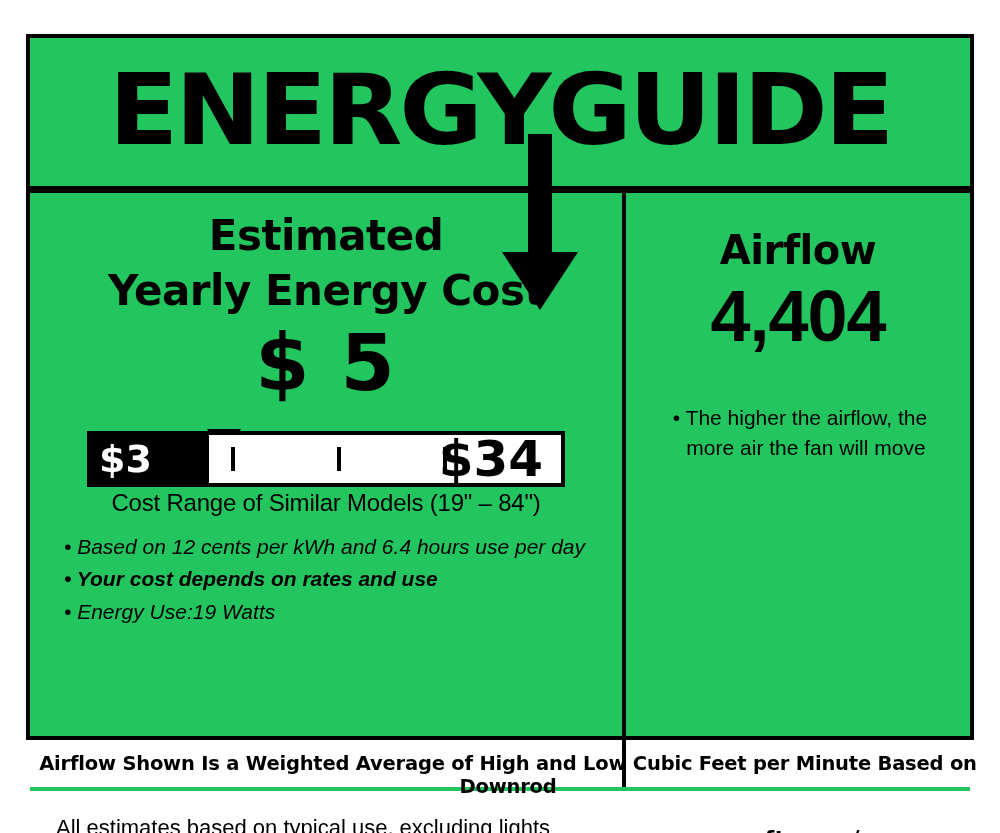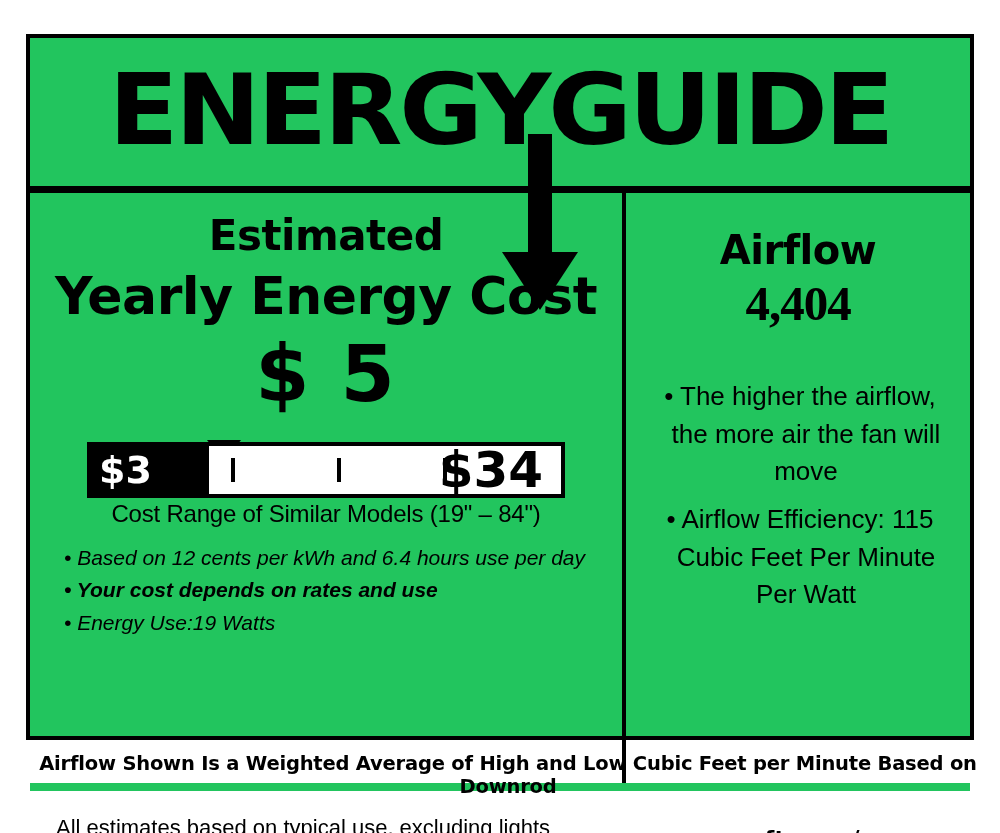--- a/index.html
+++ b/index.html
@@ -73,21 +73,21 @@
     height: 0;
     border-left: 38px solid transparent;
     border-right: 38px solid transparent;
     border-top: 58px solid #000;
   }
 
   
   .body-row {
     display: flex;
     height: 598px;
-    border-bottom: 8px solid #22c55e;
+    border-bottom: 4px solid #22c55e;
     box-sizing: border-box;
   }
   .col-left {
     width: 596px;
     box-sizing: border-box;
     border-right: 4px solid #000;
     position: relative;
   }
   .col-right {
     flex: 1;
@@ -101,21 +101,21 @@
     font-family: "DejaVu Sans", sans-serif;
     font-weight: 700;
     font-size: 42px;
     margin-top: 18px;
     letter-spacing: -0.5px;
   }
   .est-line2 {
     text-align: center;
     font-family: "DejaVu Sans", sans-serif;
     font-weight: 700;
-    font-size: 52px;
+    font-size: 42px;
     margin-top: 6px;
     letter-spacing: -0.5px;
   }
   .cost-value {
     text-align: center;
     font-family: "DejaVu Sans", sans-serif;
     font-weight: 700;
     font-size: 78px;
     margin-top: 8px;
     letter-spacing: 2px;
@@ -200,33 +200,33 @@
 
   
   .airflow-title {
     font-family: "DejaVu Sans", sans-serif;
     font-weight: 700;
     font-size: 40px;
     margin-top: 34px;
     letter-spacing: -0.5px;
   }
   .airflow-value {
-    font-family: Liberation Serif, serif;
-    font-weight: 700;
-    font-size: 49px;
+    font-family: Liberation Sans, sans-serif;
+    font-weight: 700;
+    font-size: 72px;
     margin-top: 2px;
     letter-spacing: -1px;
   }
   .airflow-units {
     font-size: 25px;
     margin-top: 6px;
   }
   .airflow-notes {
     margin: 46px 22px 0 26px;
-    font-size: 26px;
+    font-size: 21px;
     line-height: 1.45;
     text-align: left;
   }
   .airflow-notes .note {
     margin-bottom: 10px;
     text-indent: -12px;
     padding-left: 12px;
     text-align: center;
   }
 
@@ -302,21 +302,20 @@
         <div class="b">• Your cost depends on rates and use</div>
         <div>• Energy Use:19 Watts</div>
       </div>
     </div>
 
     <div class="col-right">
       <div class="airflow-title">Airflow</div>
       <div class="airflow-value">4,404</div>
       <div class="airflow-notes">
         <div class="note">• The higher the airflow, the more air the fan will move</div>
-        <div class="note">• Airflow Efficiency: 115 Cubic Feet Per Minute Per Watt</div>
       </div>
     </div>
 
   </div>
 
   <div class="footer-row">
     <div class="footer-left">All estimates based on typical use, excluding lights</div>
     <div class="footer-right">ftc.gov/energy</div>
   </div>
 

